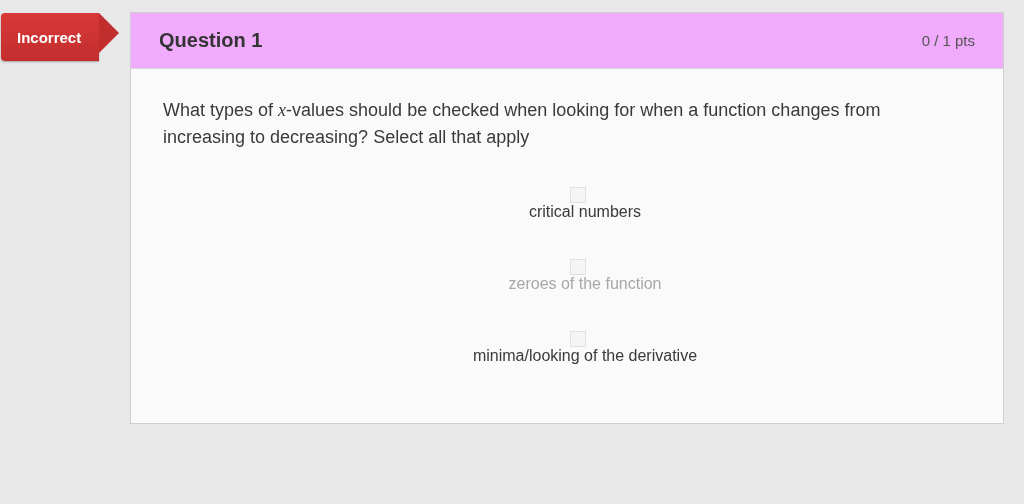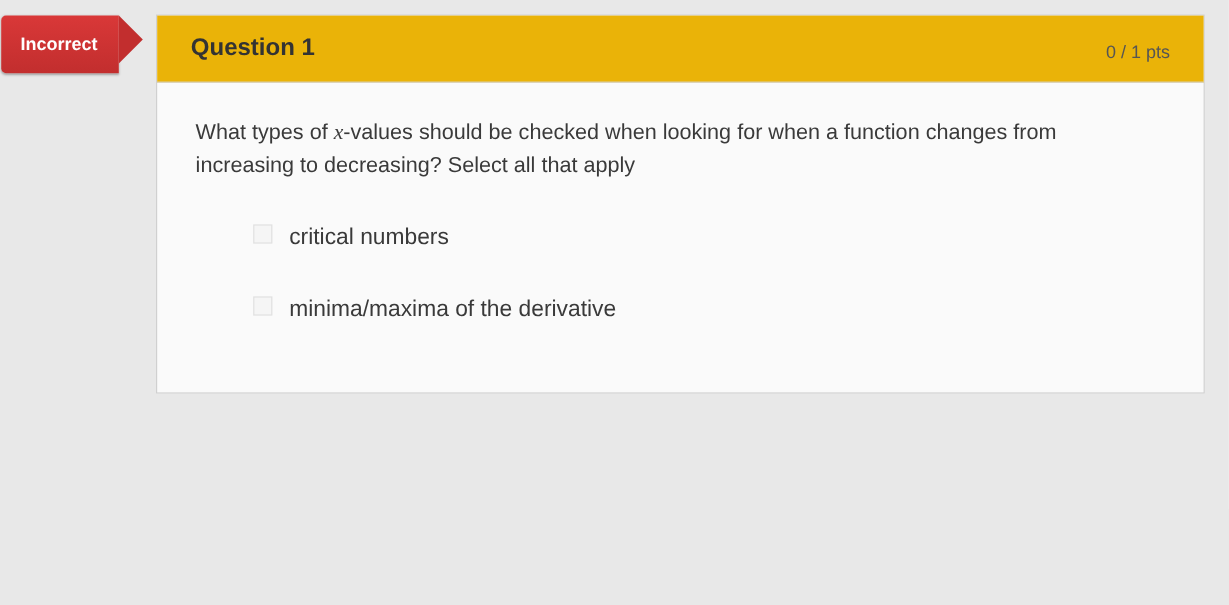--- a/index.html
+++ b/index.html
@@ -53,24 +53,24 @@
       width: 0;
       height: 0;
       border-top: 20px solid transparent;
       border-bottom: 20px solid transparent;
       border-left: 20px solid #c22e2e;
     }
     
     .question-header {
       display: flex;
       justify-content: space-between;
-      align-items: flex-end;
+      align-items: center;
       padding: 16px 28px;
       border-bottom: 1px solid #d8d8d8;
-      background: #eab308;
+      background: #f0abfc;
     }
     
     .question-title {
       font-size: 20px;
       font-weight: bold;
       color: #333333;
     }
     
     .question-points {
       font-size: 15px;
@@ -92,23 +92,24 @@
       font-style: italic;
       font-family: Georgia, 'Times New Roman', serif;
     }
     
     .answer-list {
       padding-left: 48px;
     }
     
     .answer-option {
       display: flex;
-      align-items: flex-start;
+      align-items: center;
       margin-bottom: 38px;
-      font-size: 19px;
+      font-size: 16px;
+      flex-direction: column;
     }
     
     .checkbox {
       width: 16px;
       height: 16px;
       border: 1px solid #bbb;
       background: #f0f0f0;
       margin-right: 14px;
       flex-shrink: 0;
       opacity: 0.4;
@@ -142,24 +143,28 @@
         <span>What types of </span><span class="math-var">x</span><span>-values should be checked when looking for when a function changes from increasing to decreasing? Select all that apply</span>
       </div>
 
       <div class="answer-list">
 
         <div class="answer-option">
           <div class="checkbox"></div>
           <span class="answer-text">critical numbers</span>
         </div>
 
+        <div class="answer-option">
+          <div class="checkbox"></div>
+          <span class="answer-text muted">zeroes of the function</span>
+        </div>
 
 
         <div class="answer-option">
           <div class="checkbox"></div>
-          <span class="answer-text">minima/maxima of the derivative</span>
+          <span class="answer-text">minima/looking of the derivative</span>
         </div>
 
       </div>
     </div>
 
   </div>
 </div>
 
 </body></html>

